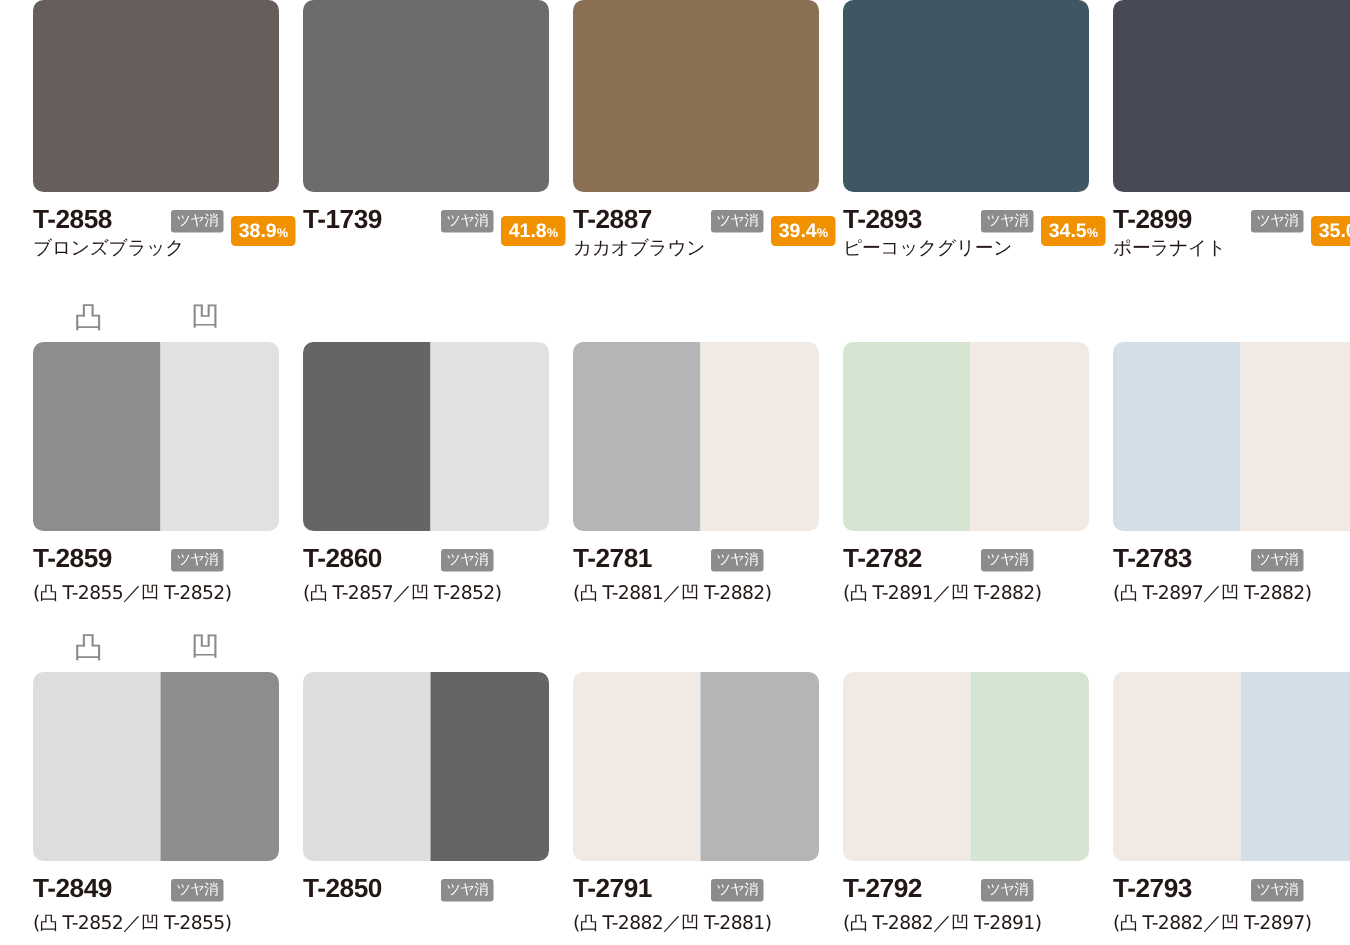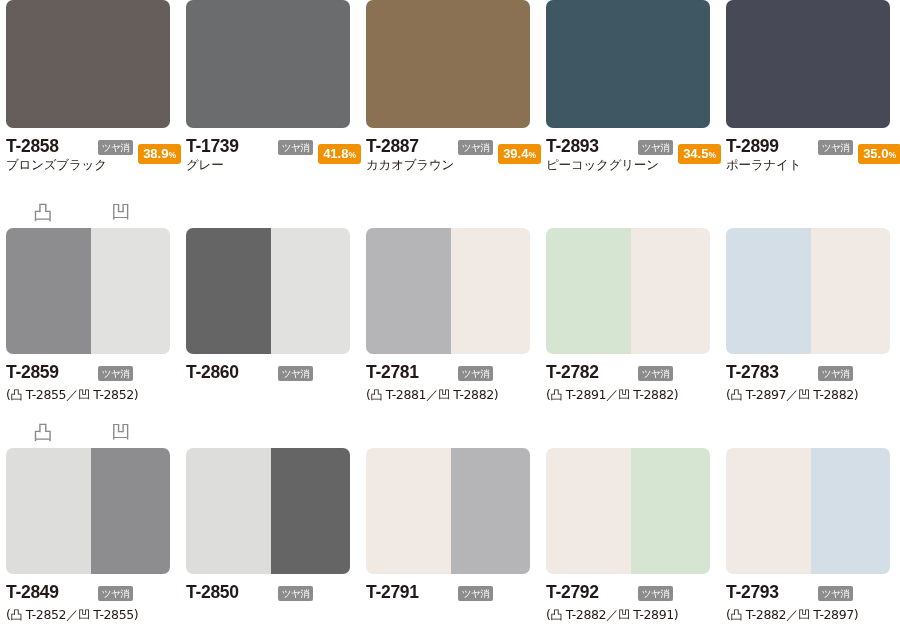--- a/index.html
+++ b/index.html
@@ -13,21 +13,21 @@
 
   .catalog {
     position: relative;
     width: 900px;
     height: 630px;
     background: #ffffff;
   }
 
   .row {
     position: absolute;
-    left: 0;
+    left: 16px;
     width: 865px;
     display: flex;
   }
   .row-1 { top: 0;   height: 195px; }
   .row-2 { top: 198px; height: 215px; }
   .row-3 { top: 418px; height: 212px; }
 
   .cell {
     width: 180px;
     padding-left: 6px;
@@ -158,21 +158,20 @@
       <div class="cell">
         <div class="swatch">
           <div class="full" style="background: rgb(107, 108, 110);"></div>
         </div>
         <div class="label-block">
           <div class="label-line1">
             <span class="code">T-1739</span>
             <span class="badge-matte">ツヤ消</span>
             <span class="badge-pct">41.8<span class="unit">%</span></span>
           </div>
-          <div class="label-line2">グレー</div>
         </div>
       </div>
       <div class="cell">
         <div class="swatch">
           <div class="full" style="background: rgb(138, 113, 84);"></div>
         </div>
         <div class="label-block">
           <div class="label-line1">
             <span class="code">T-2887</span>
             <span class="badge-matte">ツヤ消</span>
@@ -230,20 +229,21 @@
         <div class="notch-strip"></div>
         <div class="swatch">
           <div class="half a" style="background: rgb(101, 101, 102);"></div>
           <div class="half b" style="background: rgb(225, 225, 224);"></div>
         </div>
         <div class="label-block">
           <div class="label-line1">
             <span class="code">T-2860</span>
             <span class="badge-matte">ツヤ消</span>
           </div>
+          <div class="pairline">(<span class="glyph">凸</span> T-2857／<span class="glyph">凹</span> T-2852)</div>
         </div>
       </div>
       <div class="cell">
         <div class="notch-strip"></div>
         <div class="swatch">
           <div class="half a" style="background: rgb(181, 181, 183);"></div>
           <div class="half b" style="background: rgb(241, 234, 228);"></div>
         </div>
         <div class="label-block">
           <div class="label-line1">
@@ -317,20 +317,21 @@
         <div class="notch-strip"></div>
         <div class="swatch">
           <div class="half a" style="background: rgb(241, 234, 228);"></div>
           <div class="half b" style="background: rgb(181, 181, 183);"></div>
         </div>
         <div class="label-block">
           <div class="label-line1">
             <span class="code">T-2791</span>
             <span class="badge-matte">ツヤ消</span>
           </div>
+          <div class="pairline">(<span class="glyph">凸</span> T-2882／<span class="glyph">凹</span> T-2881)</div>
         </div>
       </div>
       <div class="cell">
         <div class="notch-strip"></div>
         <div class="swatch">
           <div class="half a" style="background: rgb(241, 234, 228);"></div>
           <div class="half b" style="background: rgb(214, 229, 209);"></div>
         </div>
         <div class="label-block">
           <div class="label-line1">

